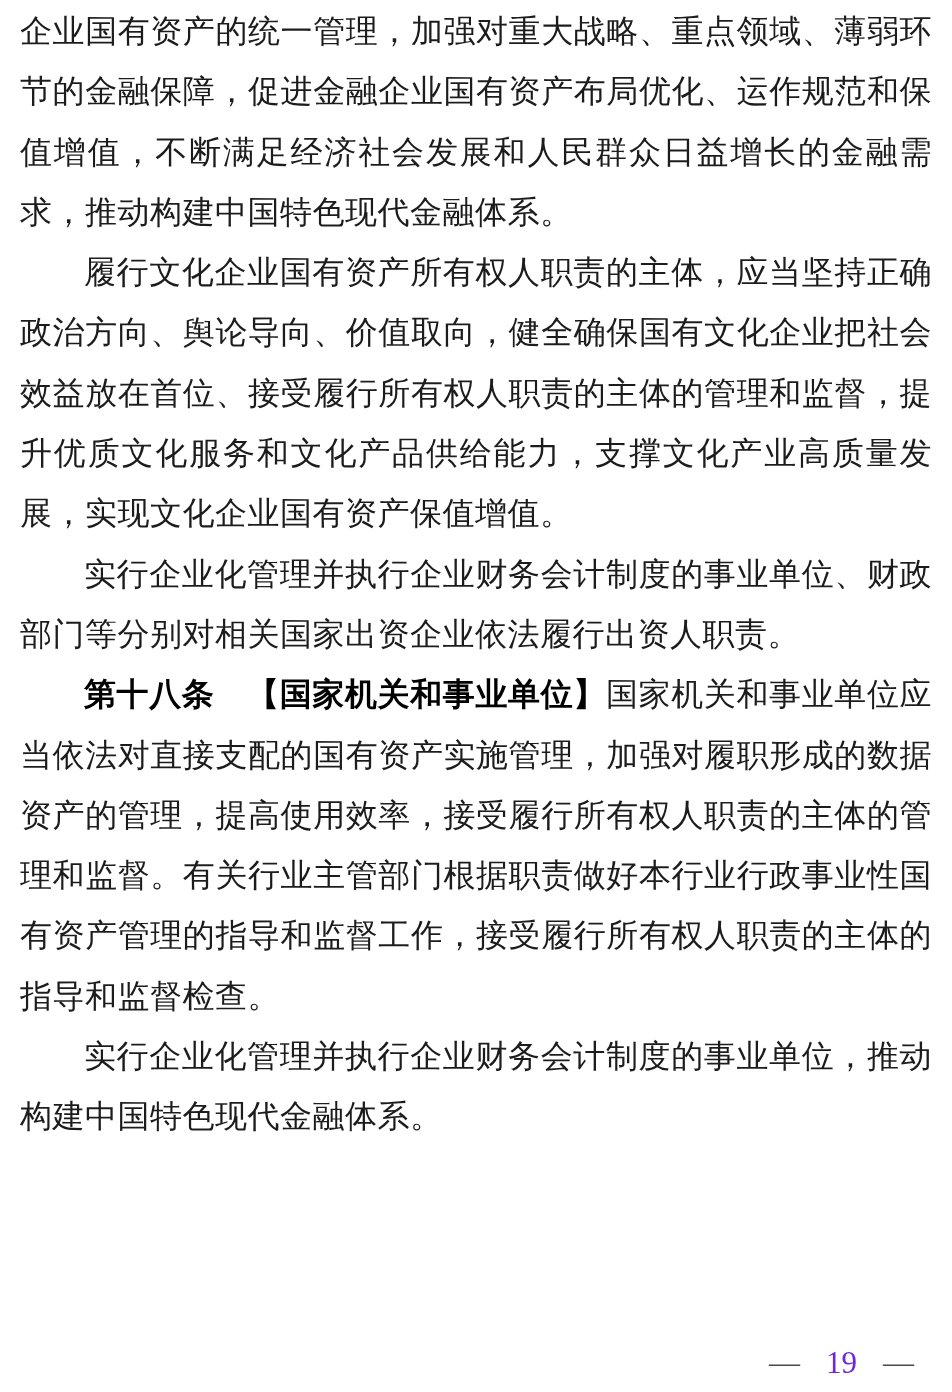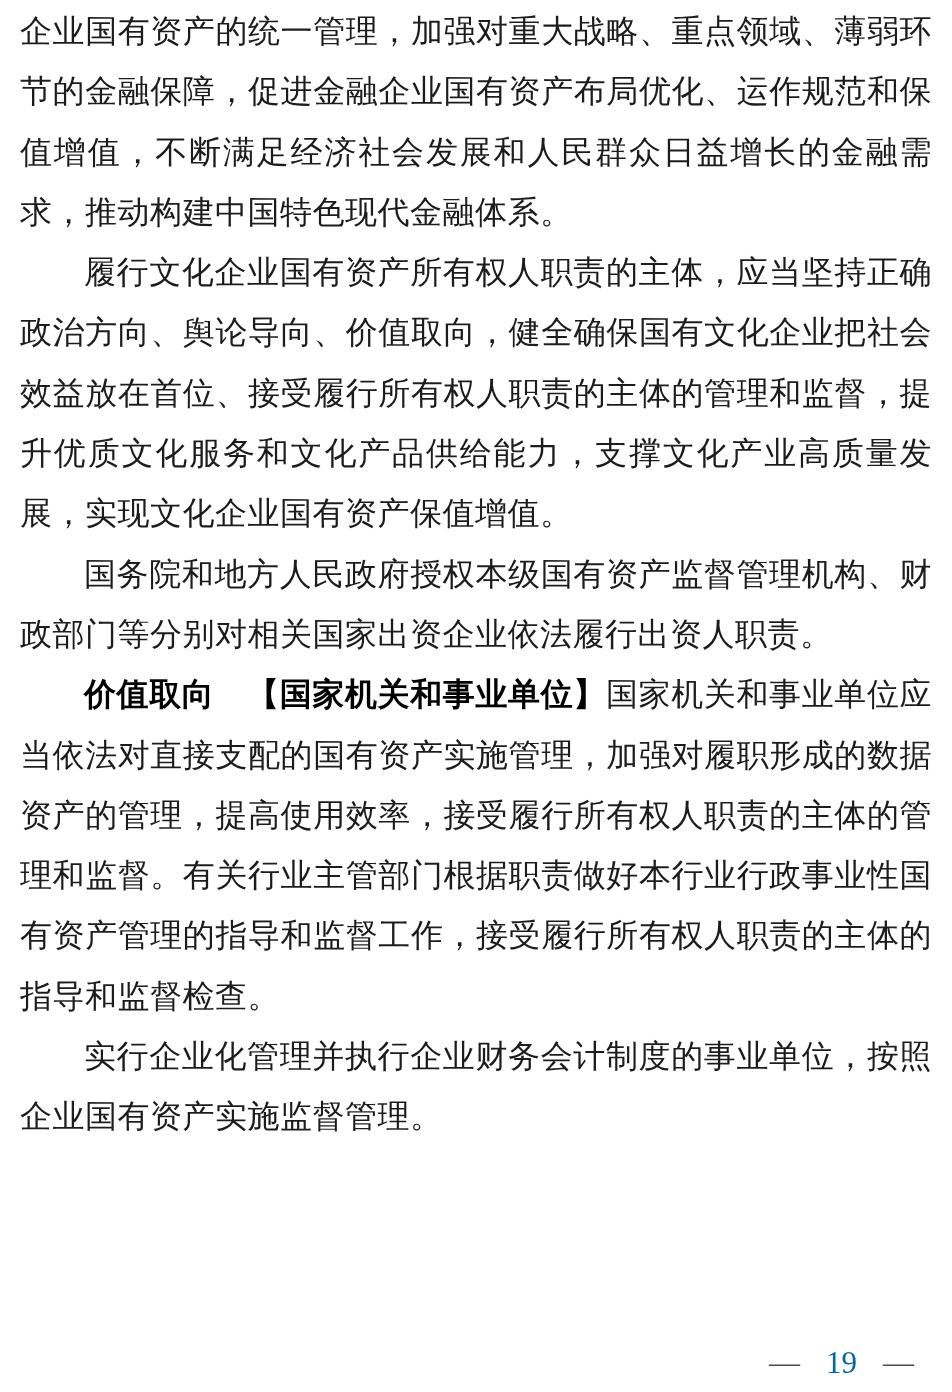--- a/index.html
+++ b/index.html
@@ -56,33 +56,33 @@
     font-family: "Liberation Serif", "DejaVu Serif", serif;
     font-size: 31px;
     line-height: 44px;
     letter-spacing: 0;
     color: #222222;
   }
   .footer .dash {
     color: #4a4a4a;
   }
   .footer .pagenum {
-    color: #0369a1;
+    color: #6d28d9;
   }
 </style>
 </head>
 <body>
 
 <div class="page">
   <div class="text-block">
     <p class="para continuation">企业国有资产的统一管理，加强对重大战略、重点领域、薄弱环节的金融保障，促进金融企业国有资产布局优化、运作规范和保值增值，不断满足经济社会发展和人民群众日益增长的金融需求，推动构建中国特色现代金融体系。</p>
     <p class="para">履行文化企业国有资产所有权人职责的主体，应当坚持正确政治方向、舆论导向、价值取向，健全确保国有文化企业把社会效益放在首位、接受履行所有权人职责的主体的管理和监督，提升优质文化服务和文化产品供给能力，支撑文化产业高质量发展，实现文化企业国有资产保值增值。</p>
-    <p class="para">国务院和地方人民政府授权本级国有资产监督管理机构、财政部门等分别对相关国家出资企业依法履行出资人职责。</p>
-    <p class="para"><span class="article-heading">价值取向　【国家机关和事业单位】</span><span>国家机关和事业单位应当依法对直接支配的国有资产实施管理，加强对履职形成的数据资产的管理，提高使用效率，接受履行所有权人职责的主体的管理和监督。有关行业主管部门根据职责做好本行业行政事业性国有资产管理的指导和监督工作，接受履行所有权人职责的主体的指导和监督检查。</span></p>
-    <p class="para">实行企业化管理并执行企业财务会计制度的事业单位，按照企业国有资产实施监督管理。</p>
+    <p class="para">实行企业化管理并执行企业财务会计制度的事业单位、财政部门等分别对相关国家出资企业依法履行出资人职责。</p>
+    <p class="para"><span class="article-heading">第十八条　【国家机关和事业单位】</span><span>国家机关和事业单位应当依法对直接支配的国有资产实施管理，加强对履职形成的数据资产的管理，提高使用效率，接受履行所有权人职责的主体的管理和监督。有关行业主管部门根据职责做好本行业行政事业性国有资产管理的指导和监督工作，接受履行所有权人职责的主体的指导和监督检查。</span></p>
+    <p class="para">实行企业化管理并执行企业财务会计制度的事业单位，推动构建中国特色现代金融体系。</p>
   </div>
 
   <div class="footer">
     <span class="dash">—</span>
     <span class="pagenum">19</span>
     <span class="dash">—</span>
   </div>
 </div>
 
 </body></html>

